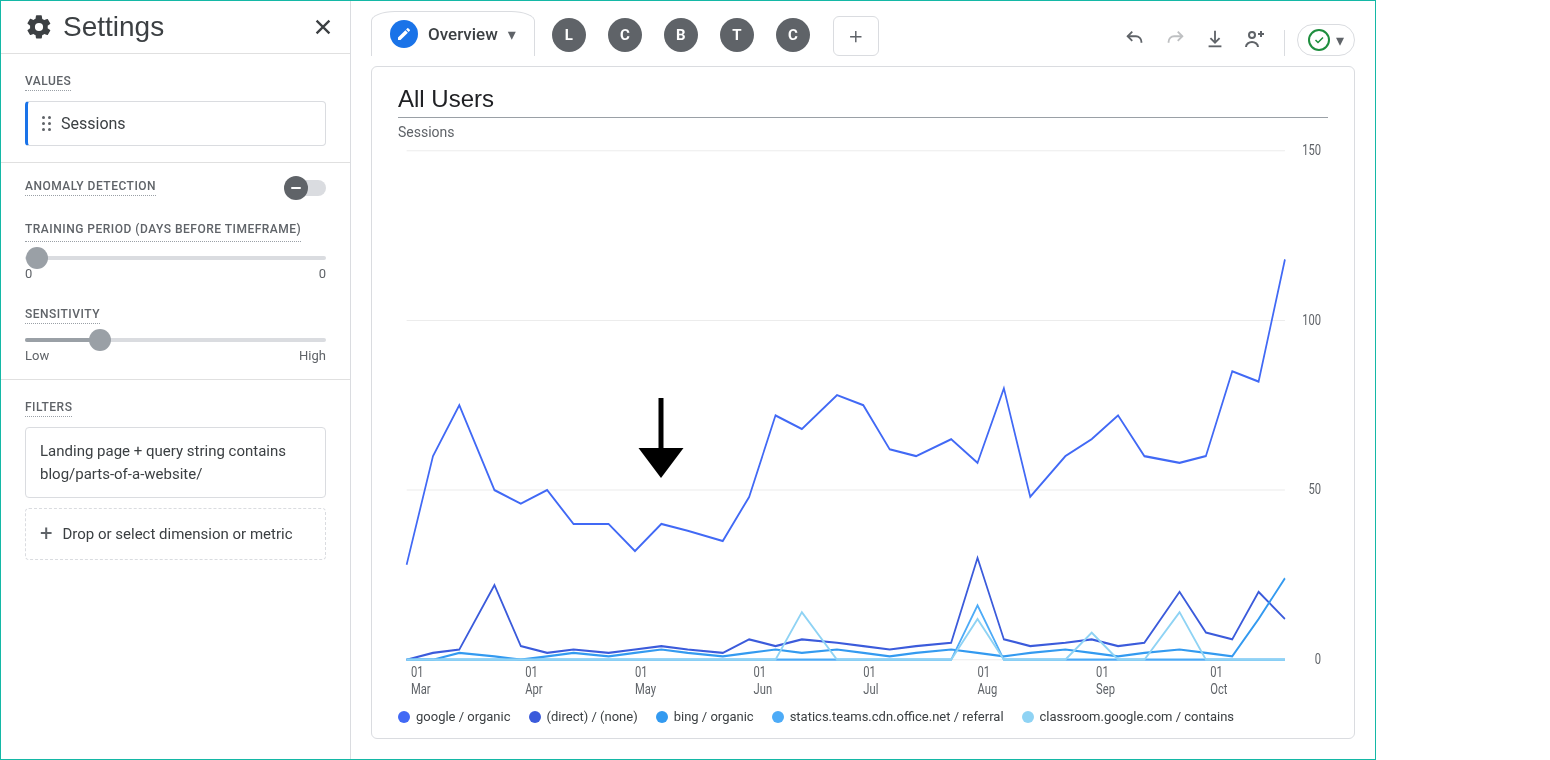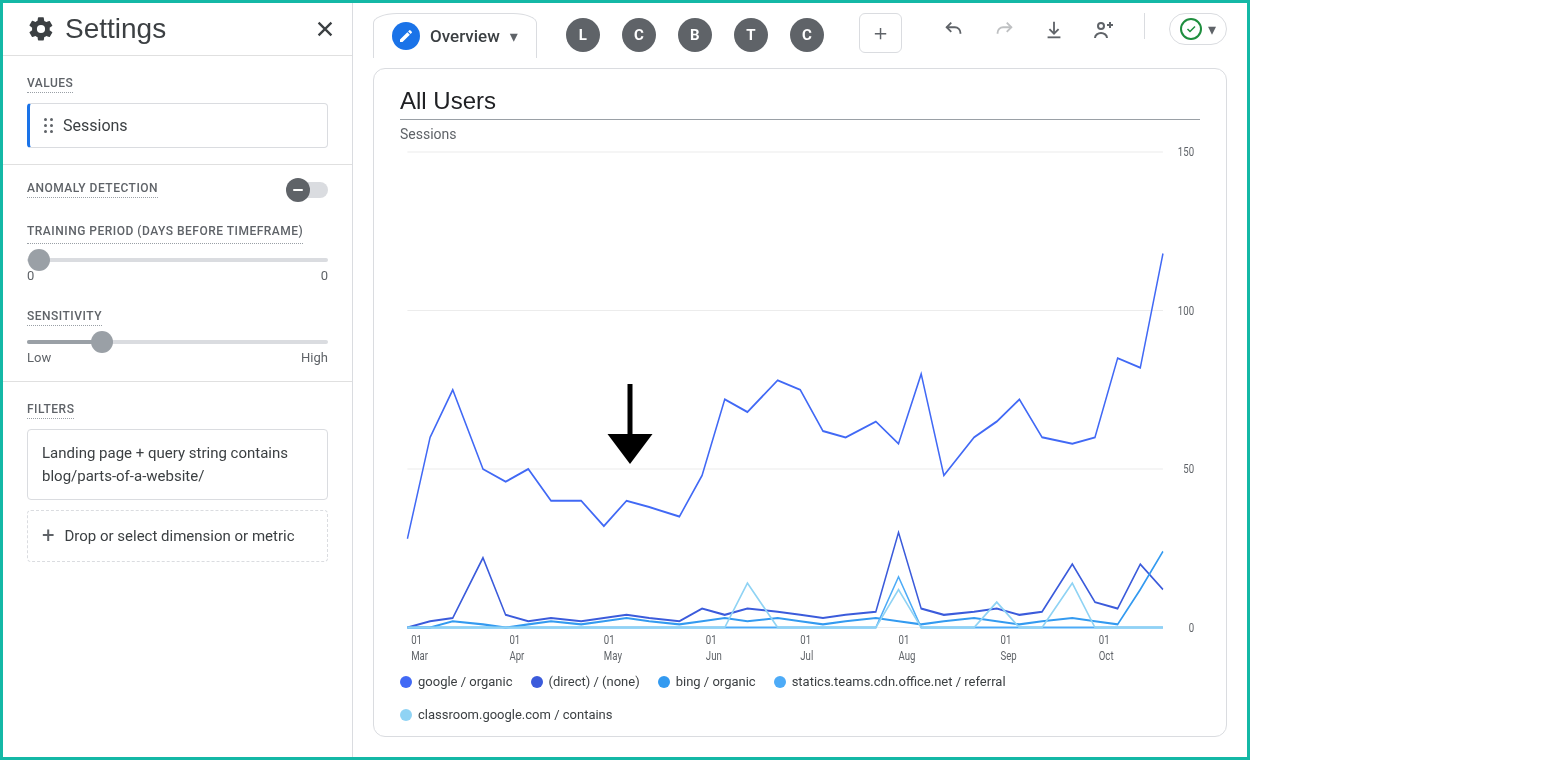--- a/index.html
+++ b/index.html
@@ -1,17 +1,17 @@
 <!DOCTYPE html>
 <html><head>
 <meta charset="utf-8">
 <style>
   html,body{margin:0;padding:0;font-family:Roboto,Arial,sans-serif;background:#fff;color:#202124}
   *{box-sizing:border-box}
-  .app{width:1250px;height:760px;display:flex;border:3px solid #14b8a6;overflow:hidden}
+  .app{width:1376px;height:760px;display:flex;border:1px solid #14b8a6;overflow:hidden}
 
   
   .settings{width:350px;border-right:1px solid #dadce0;display:flex;flex-direction:column;background:#fff}
   .settings-header{display:flex;align-items:center;gap:10px;padding:10px 16px 10px 24px;font-family:"Google Sans",Arial,sans-serif;font-size:28px;color:#3c4043}
   .settings-header .spacer{flex:1}
   .gear-icon svg,.close-icon svg{display:block}
   .settings-body{flex:1;overflow:auto;border-top:1px solid #e0e0e0}
   .section{padding:16px 24px;border-bottom:1px solid #e0e0e0}
   .label-dotted{font-size:12px;letter-spacing:.5px;font-weight:500;color:#5f6368;border-bottom:1px dotted #9aa0a6;padding-bottom:2px;display:inline-block;text-transform:uppercase}
   .value-chip{margin-top:10px;border:1px solid #dadce0;border-left:3px solid #1a73e8;border-radius:4px;padding:12px 14px;display:flex;align-items:center;gap:10px;font-size:16px;color:#3c4043}
@@ -25,35 +25,35 @@
   .slider .track{position:relative;height:4px;background:#dadce0;border-radius:4px}
   .slider .fill{position:absolute;left:0;top:0;bottom:0;background:#9aa0a6;border-radius:4px}
   .slider .thumb{position:absolute;top:50%;width:22px;height:22px;border-radius:50%;background:#9aa0a6;transform:translate(-50%,-50%)}
   .slider .minmax{display:flex;justify-content:space-between;font-size:13px;color:#5f6368;margin-top:6px}
   .filter-card{border:1px solid #dadce0;border-radius:4px;padding:12px 14px;font-size:15px;color:#3c4043;line-height:1.5;margin-top:10px}
   .drop-card{border:1px dashed #dadce0;border-radius:4px;padding:14px;font-size:15px;color:#3c4043;display:flex;gap:10px;align-items:center;margin-top:10px}
   .plus-small{font-size:22px;color:#5f6368;line-height:1}
 
   
   .main{flex:1;display:flex;flex-direction:column;min-width:0}
-  .toolbar{display:flex;align-items:flex-start;gap:18px;padding:10px 20px}
+  .toolbar{display:flex;align-items:flex-end;gap:6px;padding:10px 20px}
   .tab-active{display:flex;align-items:center;gap:10px;border:1px solid #dadce0;border-radius:24px 24px 0 0/10px;border-bottom:none;padding:8px 18px;background:#fff}
   .tab-active .edit-badge{width:28px;height:28px;border-radius:50%;background:#1a73e8;display:flex;align-items:center;justify-content:center}
   .tab-active .label{font-size:17px;font-weight:500;color:#3c4043}
   .tab-caret{color:#5f6368}
   .circtab{width:34px;height:34px;border-radius:50%;background:#5f6368;color:#fff;font-weight:700;display:flex;align-items:center;justify-content:center;font-size:15px;margin:0 10px}
   .circ-wrap{border:1px solid transparent;border-bottom:none;border-radius:10px 10px 0 0;padding:4px 0}
   .add-tab{width:46px;height:40px;border:1px solid #dadce0;border-radius:6px;display:flex;align-items:center;justify-content:center;color:#5f6368;margin-left:6px}
   .toolbar .spacer{flex:1}
   .tb-icon{width:34px;height:34px;border-radius:50%;display:flex;align-items:center;justify-content:center;color:#5f6368}
   .vdivider{width:1px;height:26px;background:#dadce0;margin:0 6px}
   .status-pill{display:flex;align-items:center;gap:6px;border:1px solid #dadce0;border-radius:20px;padding:4px 10px}
   .status-pill .check{width:22px;height:22px;border-radius:50%;border:2px solid #1e8e3e;display:flex;align-items:center;justify-content:center;color:#1e8e3e}
 
-  .chart-card{margin:0 20px 20px;border:1px solid #dadce0;border-radius:12px;padding:18px 26px 14px;position:relative;flex:1;display:flex;flex-direction:column;min-height:0}
+  .chart-card{margin:0 20px 20px;border:1px solid #dadce0;border-radius:6px;padding:18px 26px 14px;position:relative;flex:1;display:flex;flex-direction:column;min-height:0}
   .chart-title{font-family:"Google Sans",Arial,sans-serif;font-size:24px;color:#202124;border-bottom:1px solid #9aa0a6;padding-bottom:4px}
   .chart-sub{font-size:14px;color:#5f6368;margin-top:6px}
   .plot-wrap{flex:1;position:relative;min-height:0}
   svg.plot{width:100%;height:100%}
   .xt{font-size:13px;fill:#5f6368}
   .yt{font-size:13px;fill:#5f6368;text-anchor:end}
   .gridline{stroke:#ececec;stroke-width:1}
   .series{fill:none;stroke-width:2}
   .legend{display:flex;flex-wrap:wrap;gap:18px;font-size:13px;color:#3c4043;margin-top:6px}
   .legend .item{display:flex;align-items:center;gap:6px}

